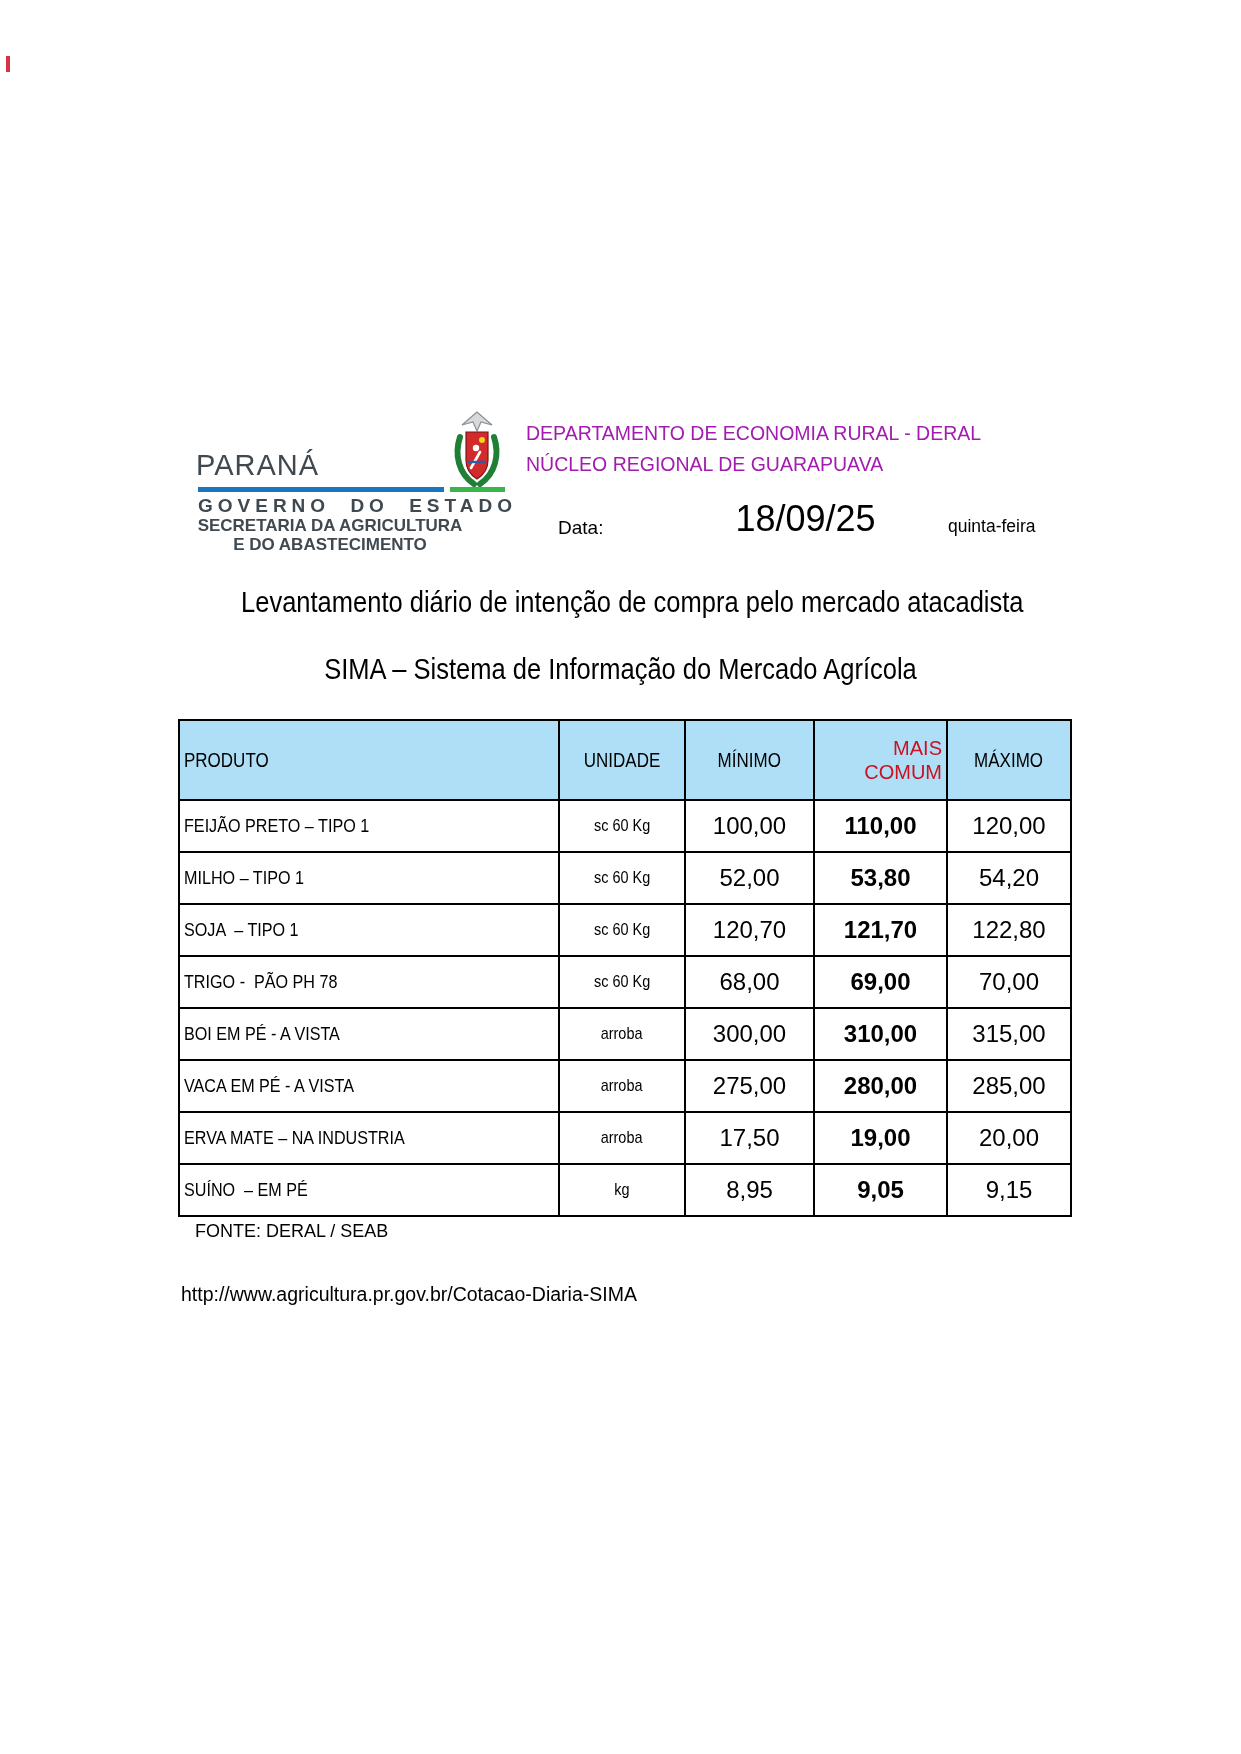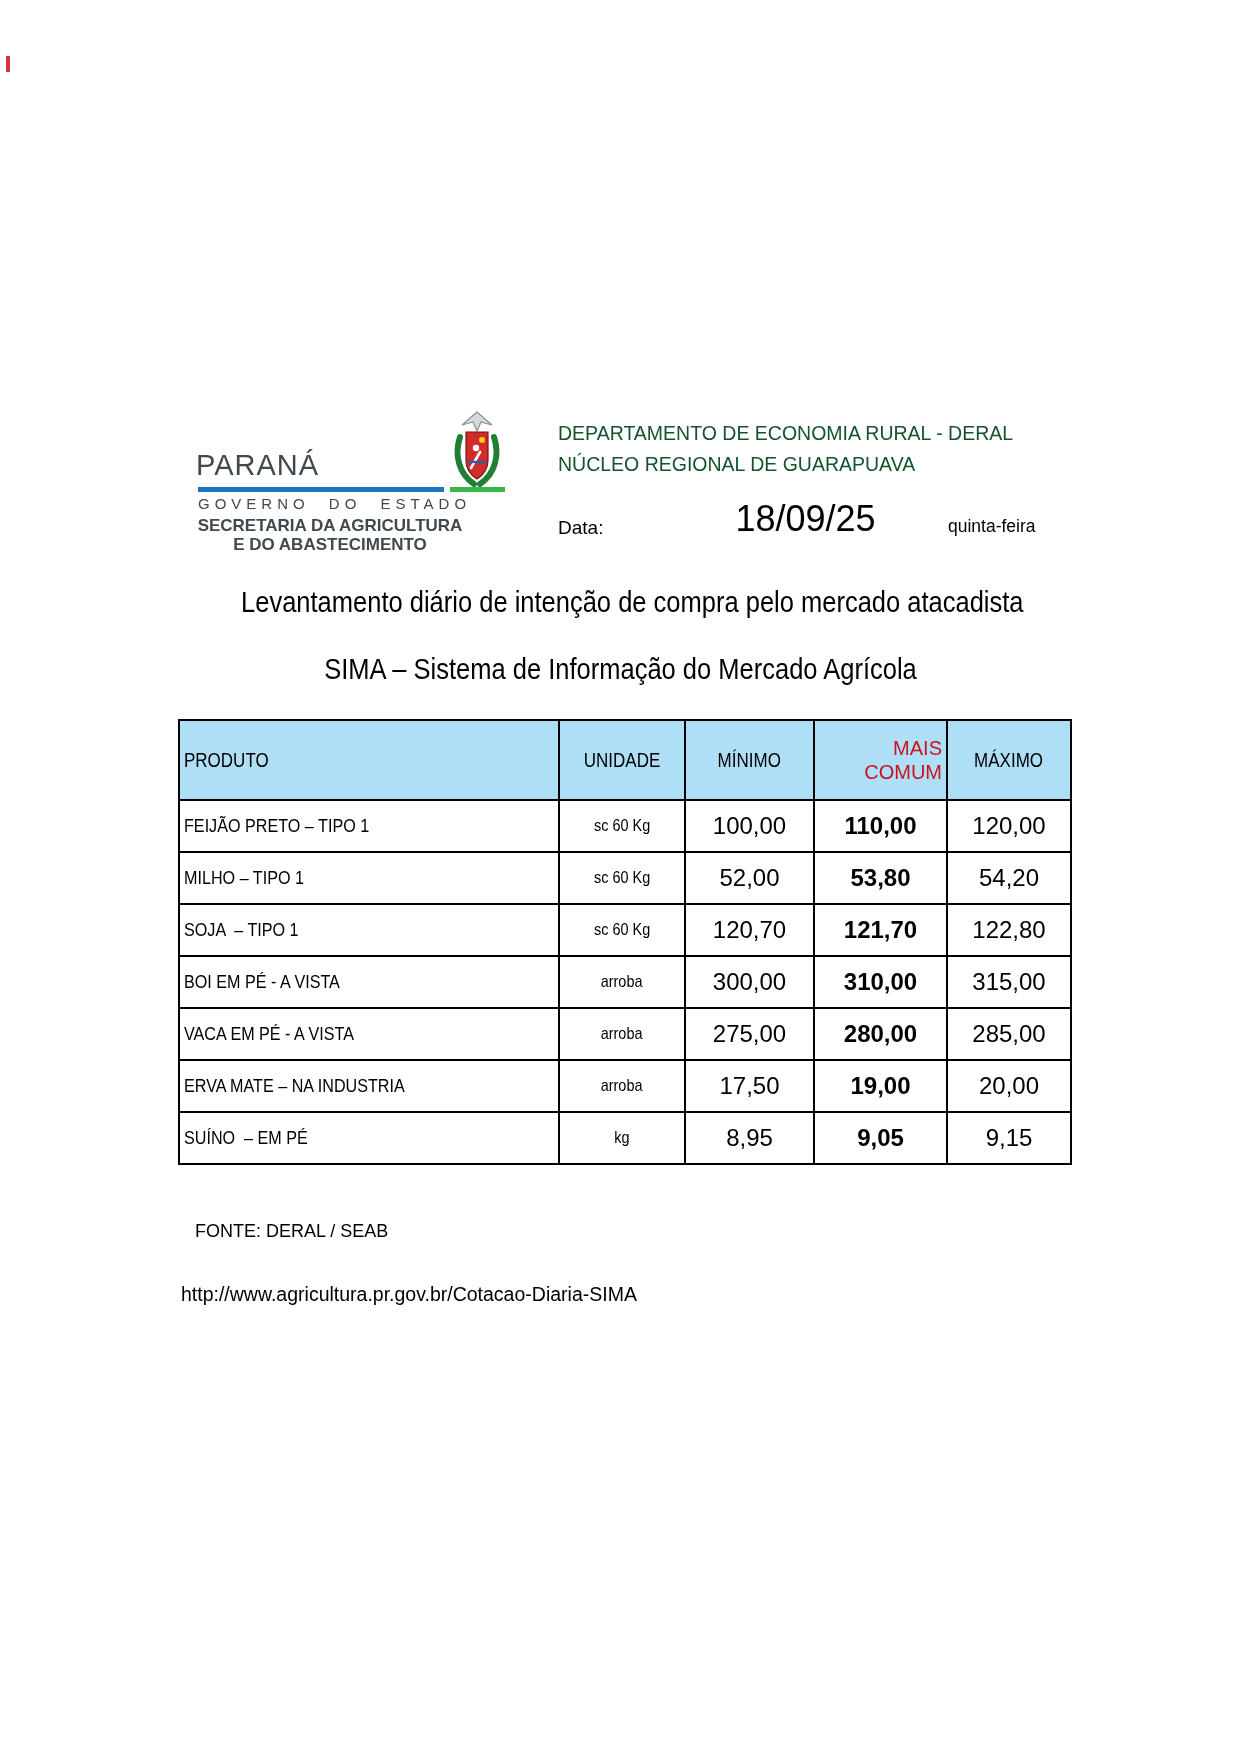--- a/index.html
+++ b/index.html
@@ -22,32 +22,32 @@
   .margin-mark{left:6px;top:56px;width:4px;height:16px;background:var(--accent-red);opacity:.85;}
 
   
   .wordmark{
     left:196px;top:443px;font-size:29px;line-height:45px;font-weight:normal;
     letter-spacing:1px;color:var(--logo-gray);
   }
   .bar-blue{left:198px;top:487px;width:246px;height:5px;background:var(--logo-blue);}
   .bar-green{left:450px;top:487px;width:55px;height:5px;background:var(--logo-green);}
   .governo{
-    left:198px;top:495px;width:250px;font-size:15px;font-weight:normal;
+    left:198px;top:495px;width:250px;font-size:19px;font-weight:bold;
     color:var(--logo-gray);letter-spacing:5px;word-spacing:10px;white-space:nowrap;
   }
   .secretaria{
     left:196px;top:516px;width:268px;text-align:center;
     font-size:17px;line-height:19px;font-weight:bold;color:var(--logo-gray);
   }
   .crest{left:452px;top:410px;}
 
   
   .dept{
-    left:558px;top:418px;font-size:19.5px;line-height:31px;color:#14532d;
+    left:526px;top:418px;font-size:19.5px;line-height:31px;color:#a21caf;
   }
   .data-label{left:558px;top:517px;font-size:19px;}
   .date-value{left:718px;top:498px;width:175px;text-align:center;font-size:36px;}
   .weekday{left:948px;top:516px;font-size:17.5px;}
 
   
   .title1{left:12px;top:585px;width:1241px;text-align:center;font-size:30px;}
   .title2{left:0;top:652px;width:1241px;text-align:center;font-size:30px;}
   .cond{display:inline-block;transform:scaleX(0.85);transform-origin:50% 50%;white-space:pre;}
   .cond-l{display:inline-block;transform:scaleX(0.85);transform-origin:0 50%;white-space:pre;}
@@ -155,20 +155,27 @@
     </tr>
 
     <tr>
       <td class="c-prod"><span class="cond-l b-prod">SOJA  – TIPO 1</span></td>
       <td class="c-unit"><span class="cond b-unit">sc 60 Kg</span></td>
       <td class="c-num b-min">120,70</td>
       <td class="c-num c-bold b-comum">121,70</td>
       <td class="c-num b-max">122,80</td>
     </tr>
 
+    <tr>
+      <td class="c-prod"><span class="cond-l b-prod">TRIGO -  PÃO PH 78</span></td>
+      <td class="c-unit"><span class="cond b-unit">sc 60 Kg</span></td>
+      <td class="c-num b-min">68,00</td>
+      <td class="c-num c-bold b-comum">69,00</td>
+      <td class="c-num b-max">70,00</td>
+    </tr>
 
     <tr>
       <td class="c-prod"><span class="cond-l b-prod">BOI EM PÉ - A VISTA</span></td>
       <td class="c-unit"><span class="cond b-unit">arroba</span></td>
       <td class="c-num b-min">300,00</td>
       <td class="c-num c-bold b-comum">310,00</td>
       <td class="c-num b-max">315,00</td>
     </tr>
 
     <tr>

